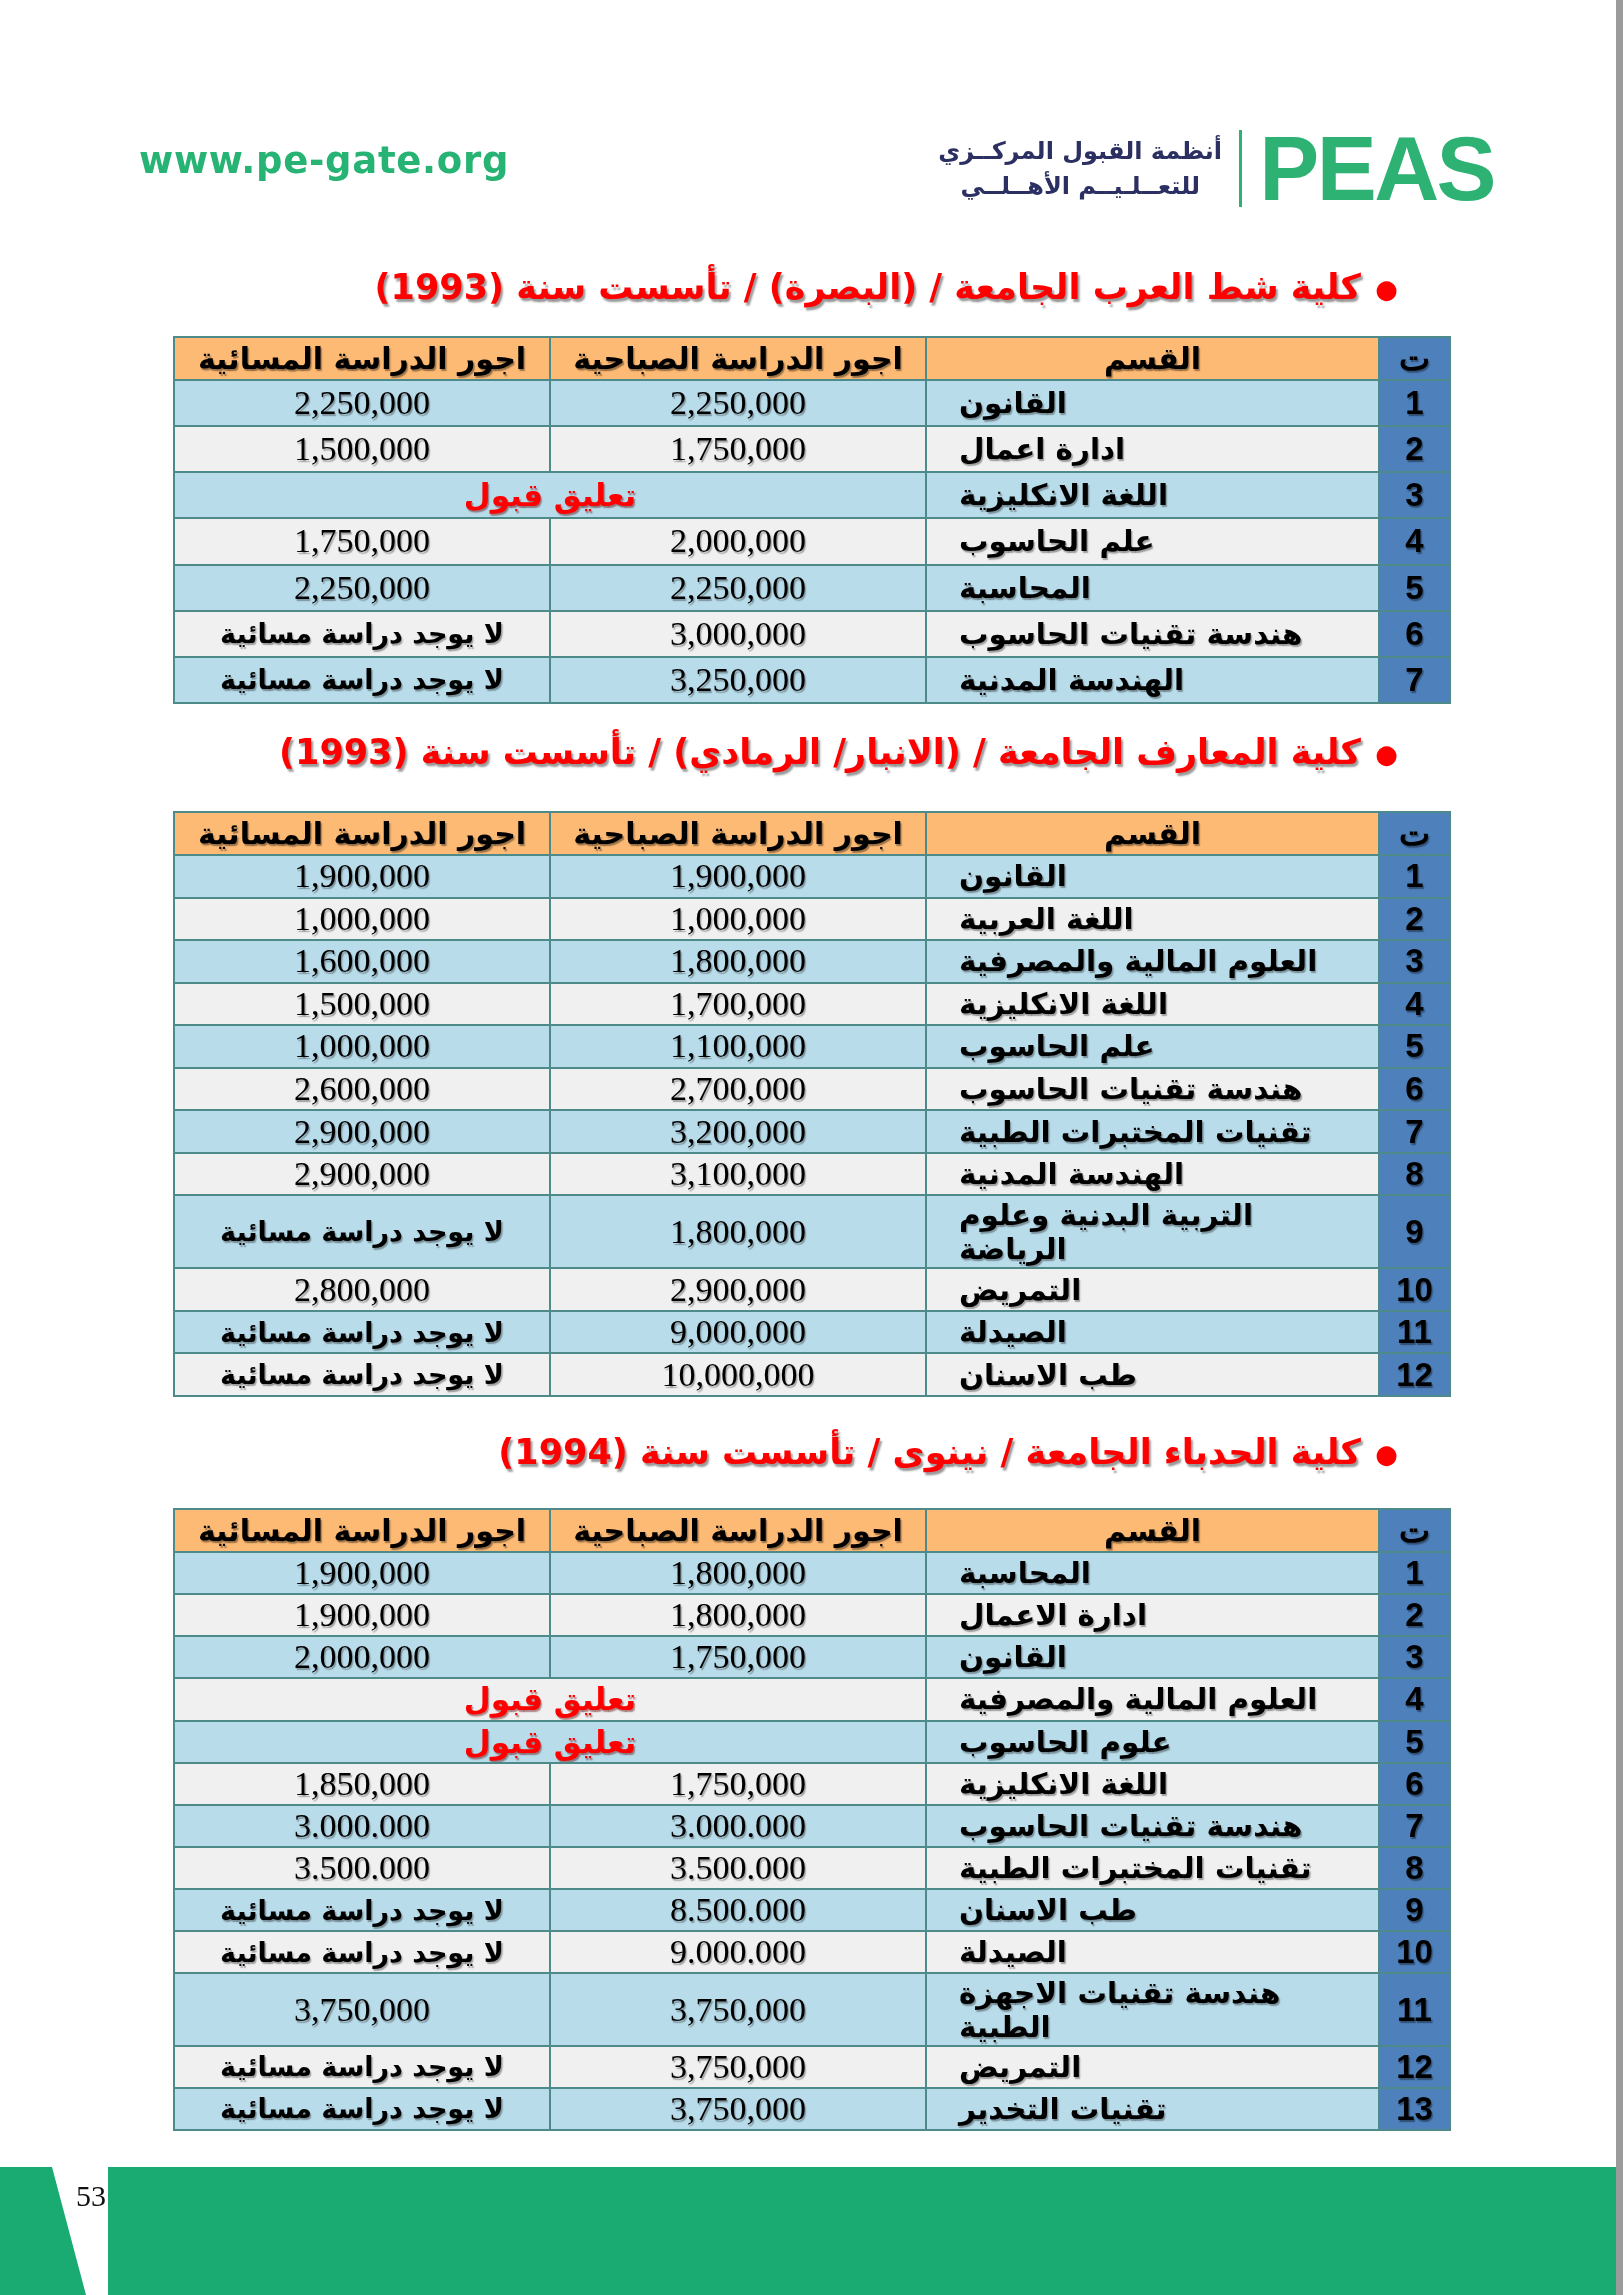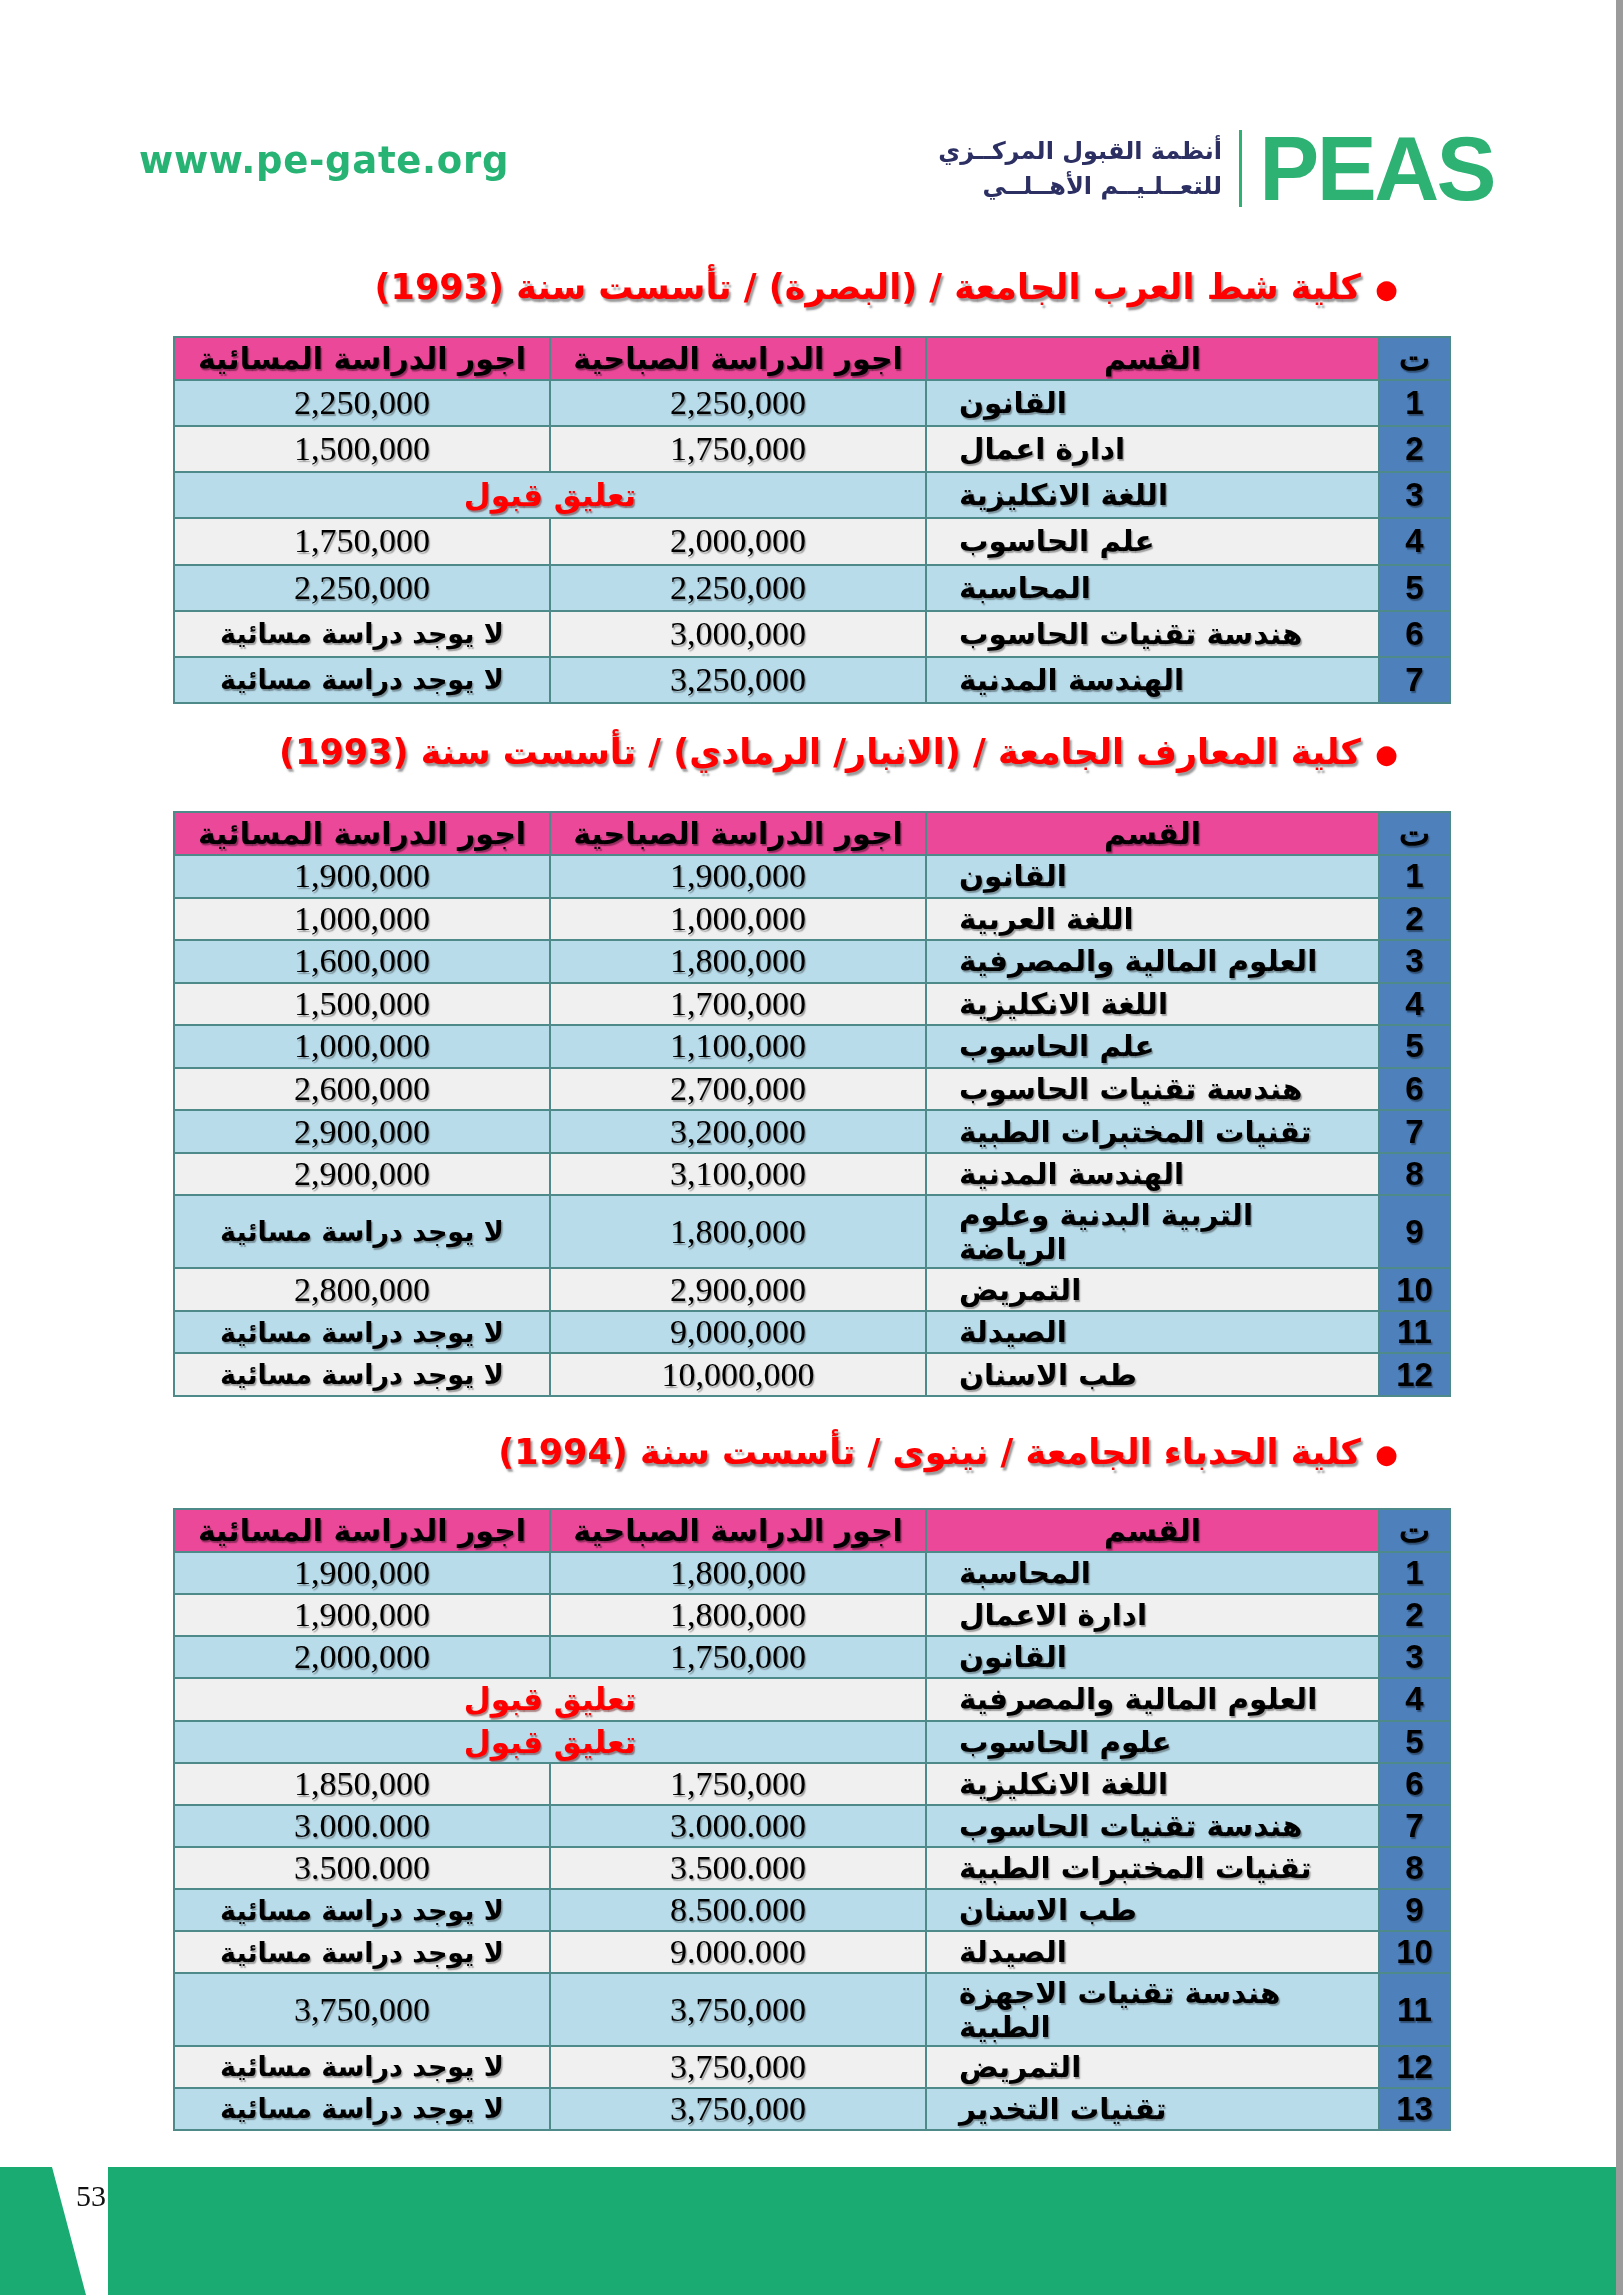--- a/index.html
+++ b/index.html
@@ -17,21 +17,21 @@
   .logo{
     position:absolute;right:122px;top:116px;height:105px;
     display:flex;flex-direction:row-reverse;align-items:center;gap:17px;direction:ltr;
   }
   .logo .brand{
     font-family:"Liberation Sans",sans-serif;font-weight:800;
     font-size:90px;line-height:1;color:#2db273;letter-spacing:-2.6px;
   }
   .logo .sep{width:3.3px;height:77px;background:#2db273;}
   .logo .tagline{
-    text-align:right;color:#2c2f62;font-weight:700;
+    text-align:center;color:#2c2f62;font-weight:700;
     font-size:24px;line-height:1.42;white-space:nowrap;
   }
   
   .section-title{
     position:absolute;right:218px;direction:rtl;white-space:nowrap;
     color:#fe0000;font-weight:700;font-size:35px;
     text-shadow:2px 2.6px 2px rgba(70,70,70,.55);
   }
   .section-title .bullet{
     font-size:26px;vertical-align:middle;margin-left:14.4px;text-shadow:none;
@@ -41,21 +41,21 @@
     position:absolute;left:173px;width:1277px;border-collapse:collapse;
     table-layout:fixed;direction:rtl;
   }
   table.fees col.c-no{width:71px;}
   table.fees col.c-dept{width:453px;}
   table.fees col.c-fee{width:376px;}
   table.fees th,table.fees td{
     border:2px solid #4f8a8a;vertical-align:middle;overflow:hidden;
   }
   table.fees thead th{
-    background:#ec4899;color:#000;font-weight:700;font-size:30px;
+    background:#fdba74;color:#000;font-weight:700;font-size:30px;
     text-align:center;text-shadow:1.3px 2px 1.3px rgba(0,0,0,.4);
   }
   table.fees td.num,table.fees th.num{
     background:#4e80bc;color:#000;font-weight:700;font-size:33px;
     text-align:center;font-family:"Liberation Sans",sans-serif;
     text-shadow:1.3px 2px 1.3px rgba(0,0,0,.4);
   }
   table.fees tbody tr:nth-child(odd) td{background:#b9dcea;}
   table.fees tbody tr:nth-child(even) td{background:#f0f0f0;}
   table.fees tbody tr td.num{background:#4e80bc;}

